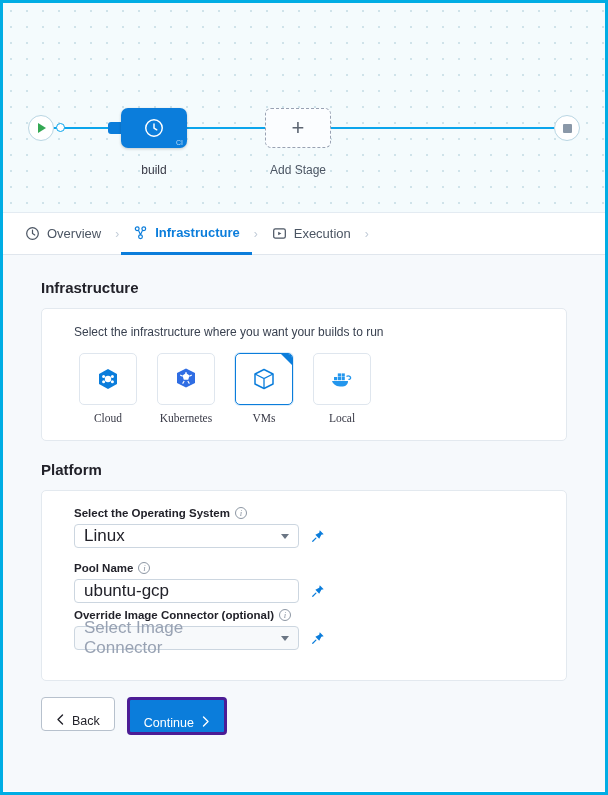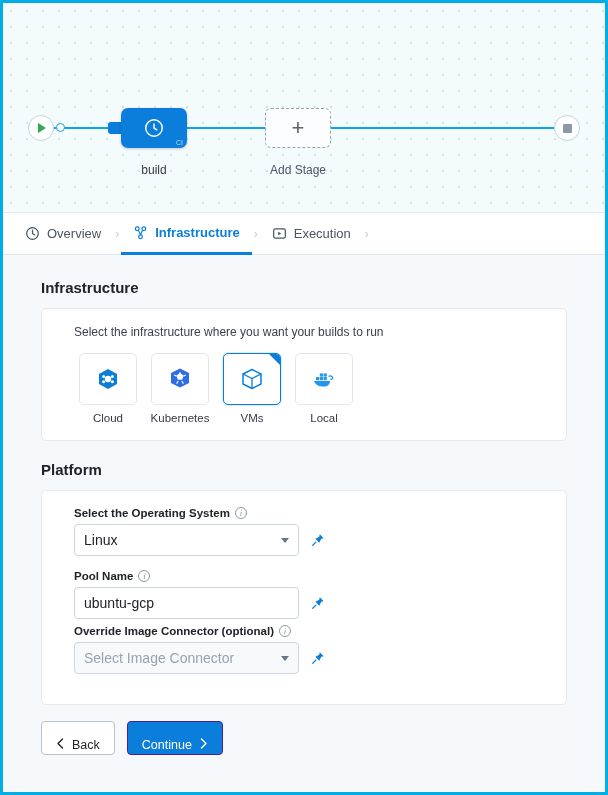--- a/index.html
+++ b/index.html
@@ -170,21 +170,22 @@
     border-radius: 5px;
     padding: 16px 18px 16px 32px;
   }
   .card-desc {
     font-size: 12px;
     color: #394150;
     margin-bottom: 14px;
   }
   .infra-row {
     display: flex;
-    gap: 4px;
+    gap: 10px;
+    font-family: Liberation Serif, serif;
   }
   .infra-opt {
     width: 68px;
     text-align: center;
     cursor: pointer;
   }
   .infra-box {
     width: 58px; height: 52px;
     margin: 0 auto;
     border: 1px solid #dfe6ee;
@@ -229,27 +230,27 @@
     font-weight: normal;
     font-style: italic;
     font-family: "Liberation Serif", serif;
   }
   .input-row {
     display: flex; align-items: center; gap: 8px;
     margin-bottom: 14px;
   }
   .input-box {
     width: 225px;
-    height: 32px;
+    height: 24px;
     border: 1px solid #ccd6e0;
     border-radius: 4px;
     background: #fff;
     display: flex; align-items: center;
     padding: 0 9px;
-    font-size: 14px;
+    font-size: 17px;
     color: #22222a;
     justify-content: space-between;
     gap: 16px;
   }
   .input-box.placeholder { color: #98a2b3; background: #f7f9fb; }
   .chev {
     width: 0; height: 0;
     border-left: 4px solid transparent;
     border-right: 4px solid transparent;
     border-top: 5px solid #6b7684;
@@ -275,21 +276,21 @@
     padding: 16px 14px;
     cursor: pointer;
   }
   .btn-back {
     background: #fff;
     border: 1px solid #b7c1cd;
     color: #22222a;
   }
   .btn-continue {
     background: #0b7ddb;
-    border: 1px solid #4c1d95;
+    border: 3px solid #4c1d95;
     color: #ffffff;
   }
 </style>
 </head>
 <body>
 
 <div id="app">
 
   <div class="canvas">
     <div class="track"></div>

